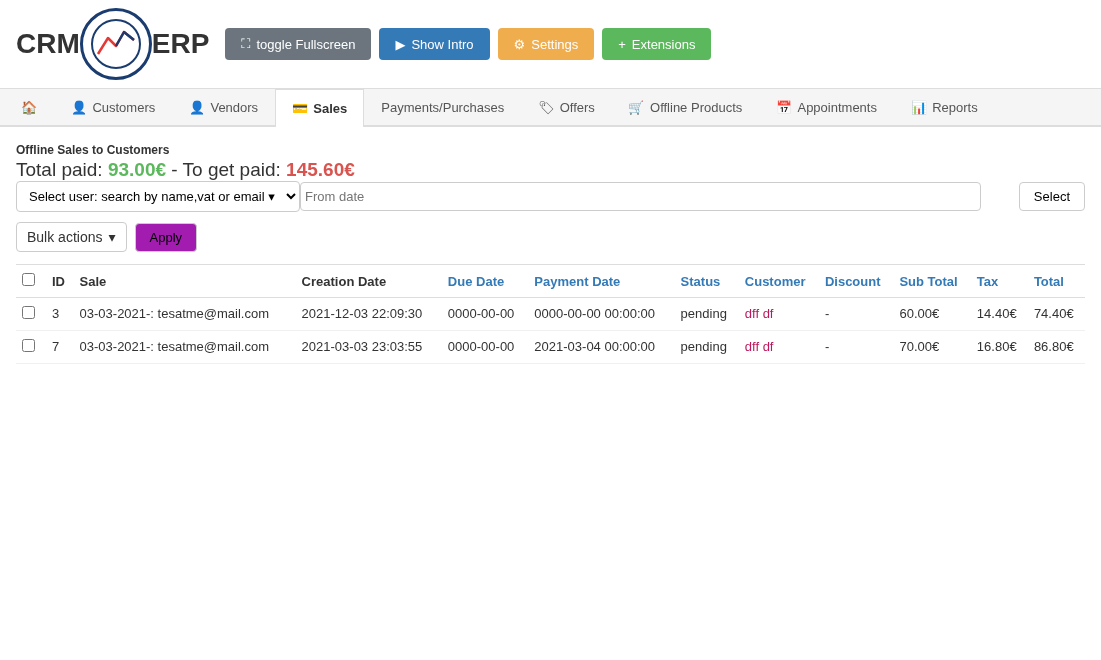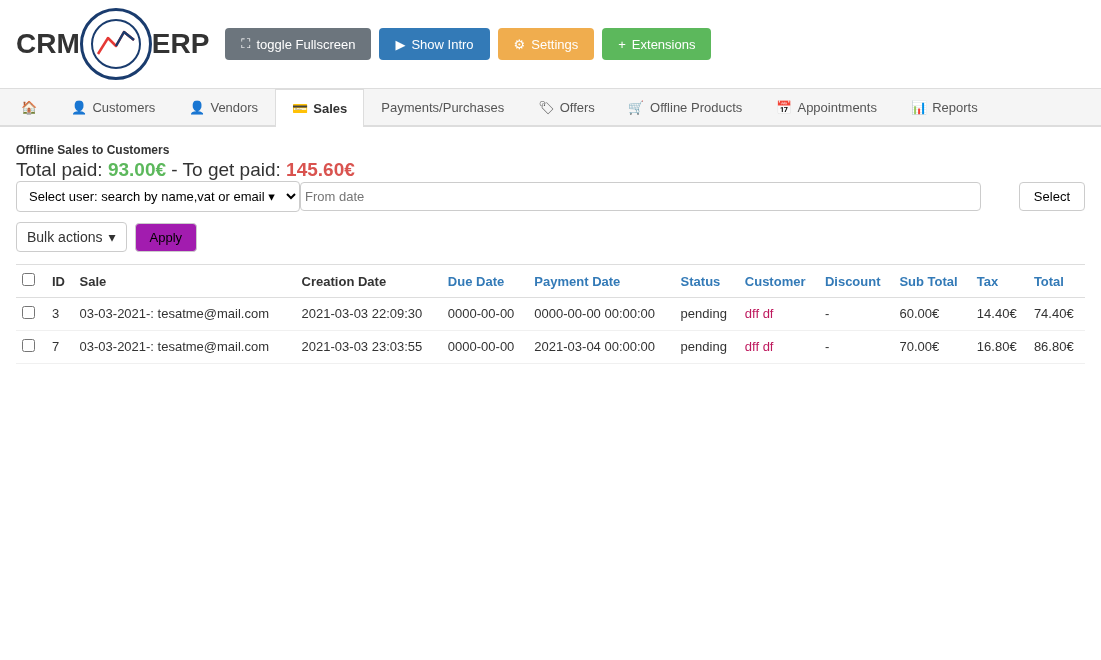--- a/index.html
+++ b/index.html
@@ -313,21 +313,21 @@
         <th class="link-col">Sub Total</th>
         <th class="link-col">Tax</th>
         <th class="link-col">Total</th>
       </tr>
     </thead>
     <tbody id="table-body">
     <tr>
       <td><input type="checkbox" style=""></td>
       <td>3</td>
       <td>03-03-2021-: tesatme@mail.com</td>
-      <td>2021-03-03 22:09:30</td>
+      <td>2021-12-03 22:09:30</td>
       <td>0000-00-00</td>
       <td>0000-00-00 00:00:00</td>
       <td>pending</td>
       <td><a class="link-text" href="#">dff df</a></td>
       <td>-</td>
       <td>60.00€</td>
       <td>14.40€</td>
       <td>74.40€</td>
     </tr>
         <tr>

